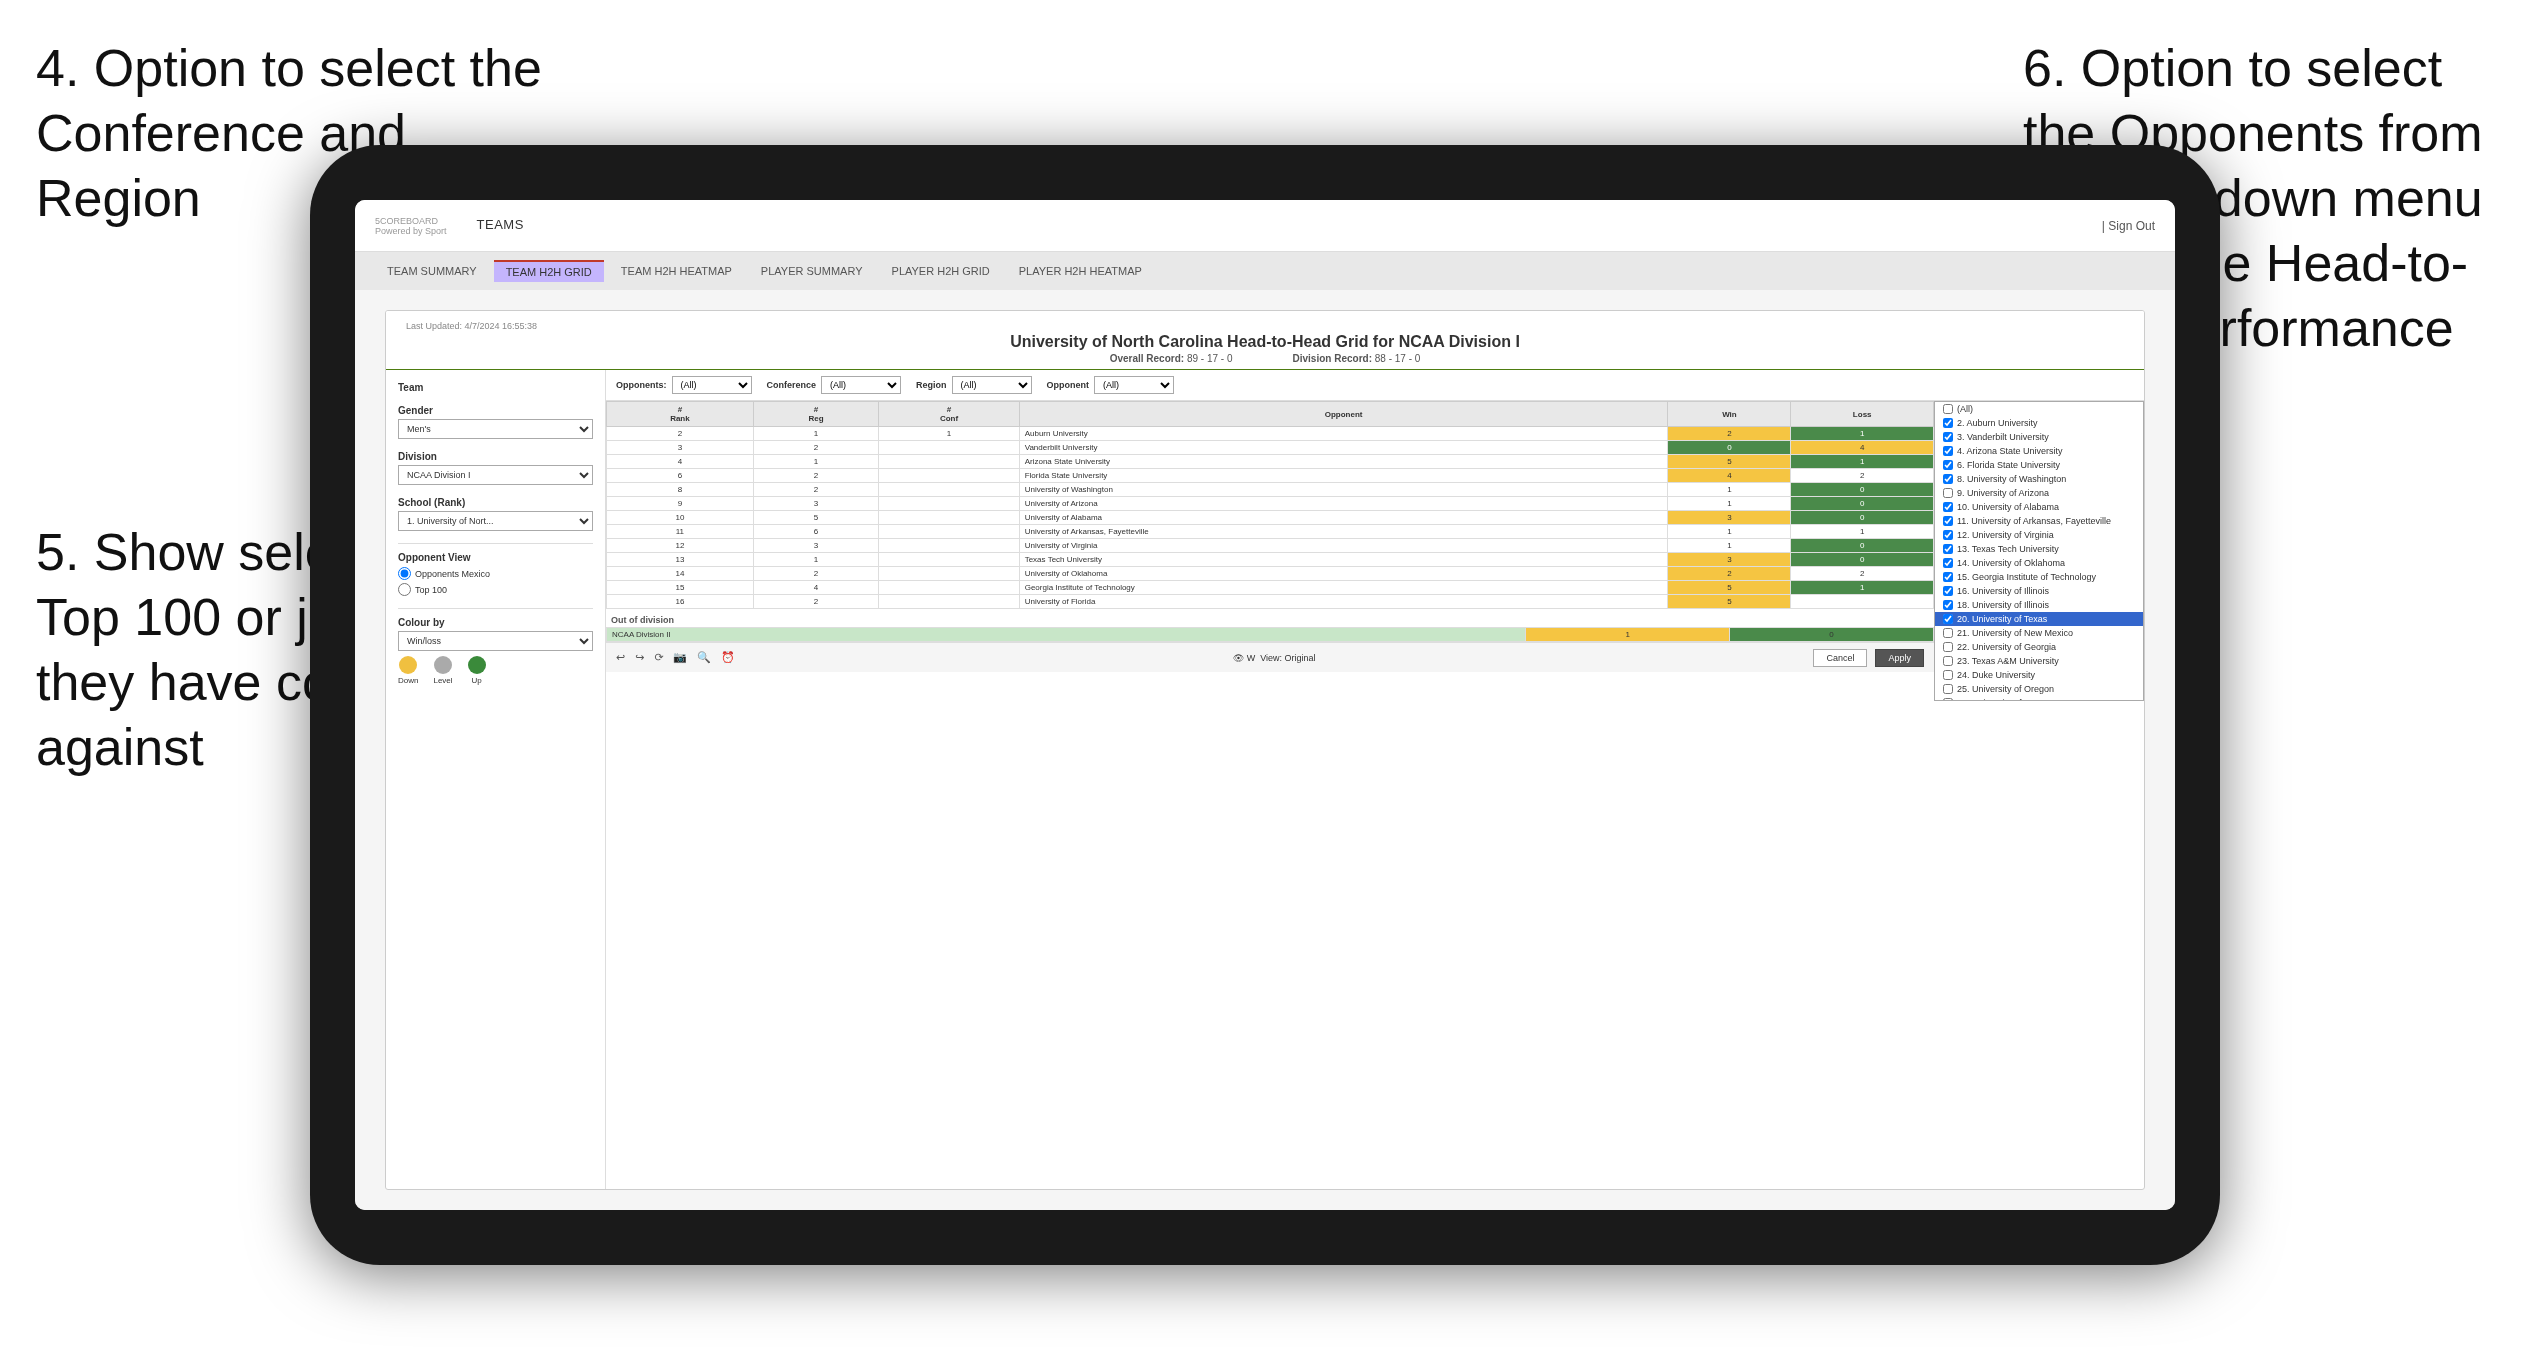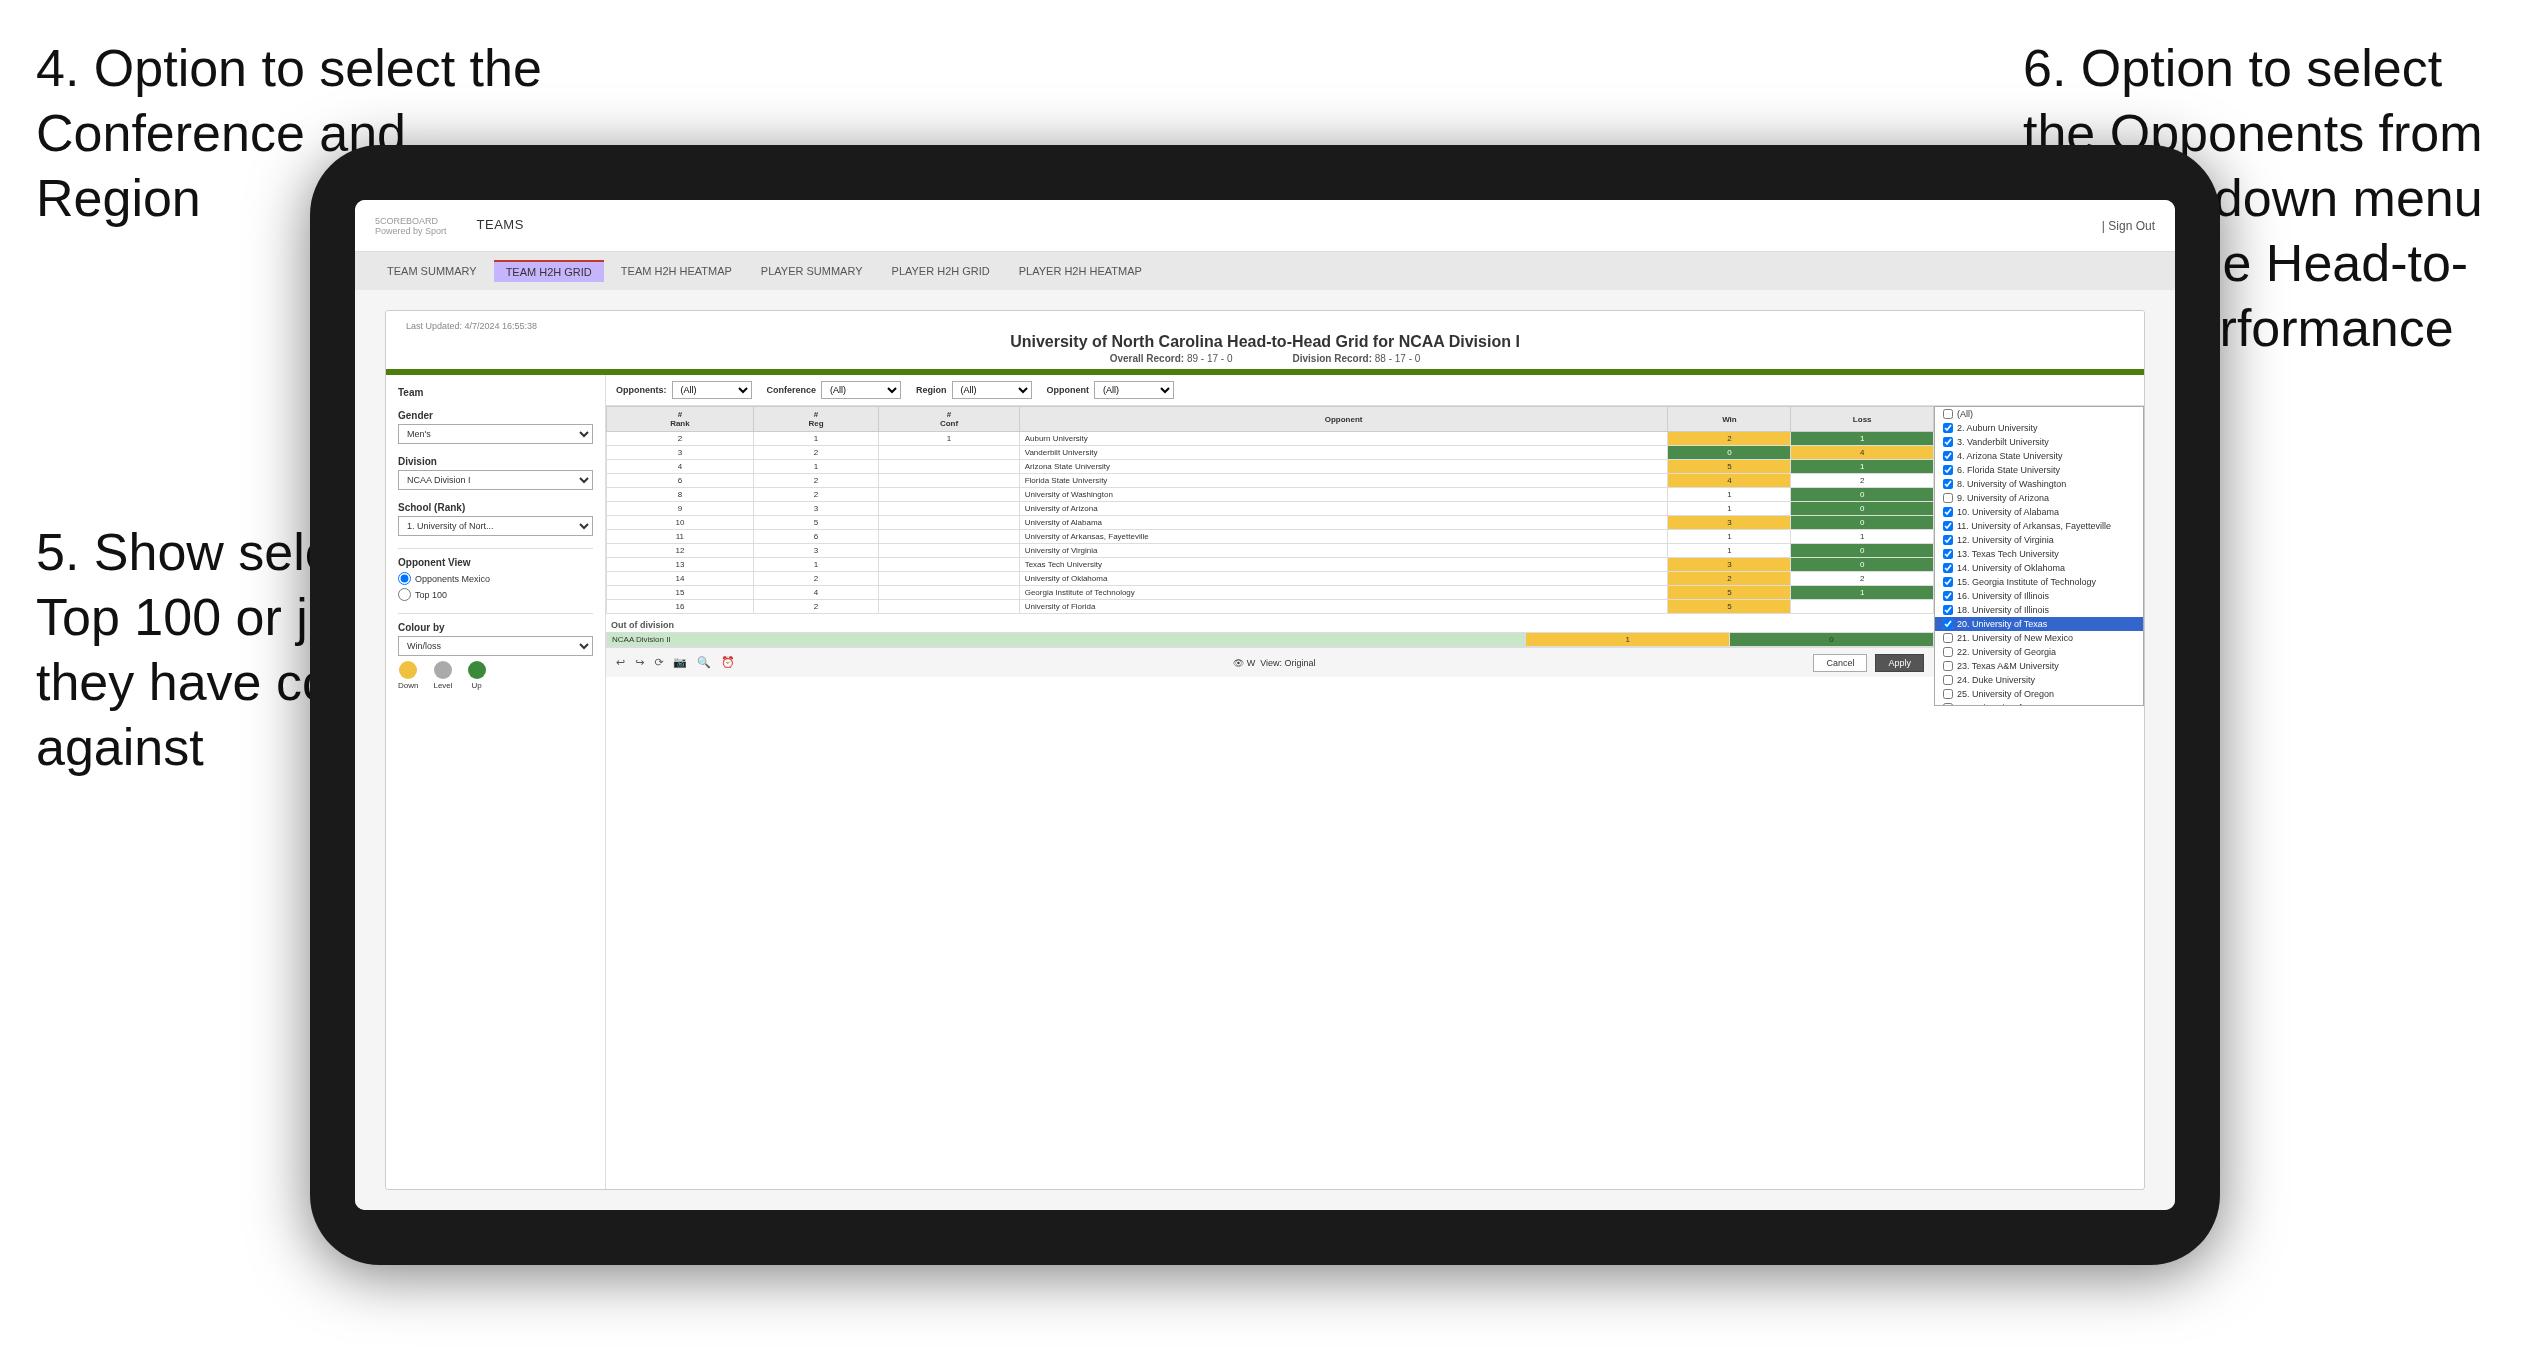--- a/index.html
+++ b/index.html
@@ -139,21 +139,21 @@
       border: 1px solid #ccc;
       border-radius: 3px;
       display: flex;
       flex-direction: column;
       overflow: hidden;
     }
 
     .panel-header {
       background: #fff;
       padding: 10px 20px 5px;
-      border-bottom: 6px solid #4d7c0f;
+      border-bottom: 1px solid #4d7c0f;
       display: flex;
       flex-direction: column;
     }
 
     .panel-meta {
       font-size: 9px;
       color: #888;
       margin-bottom: 2px;
     }
 

